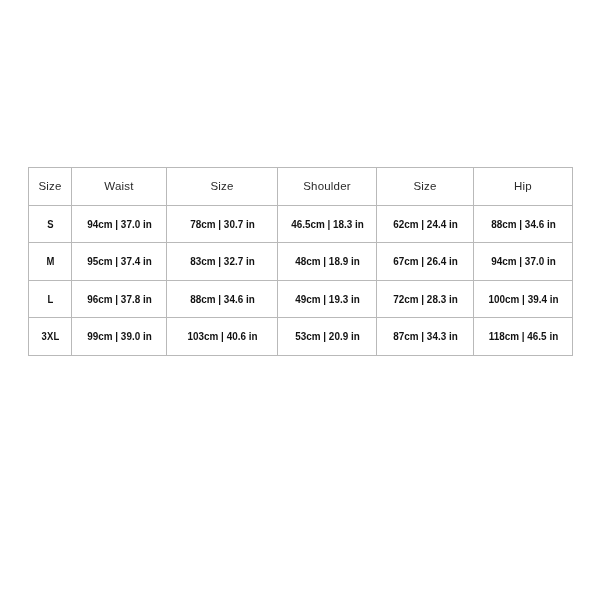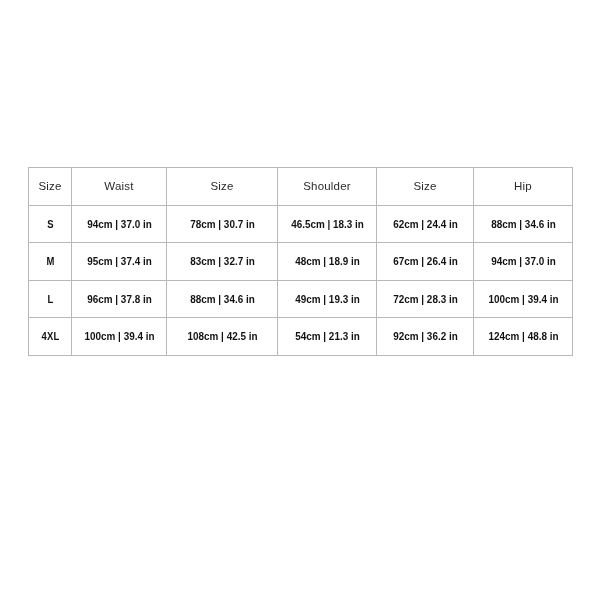--- a/index.html
+++ b/index.html
@@ -163,34 +163,34 @@
           </td>
         <td>
             <span class="cell-inner">72cm | 28.3 in</span>
           </td>
         <td>
             <span class="cell-inner">100cm | 39.4 in</span>
           </td>
       </tr>
       <tr>
         <td class="size-cell">
-            <span class="cell-inner">4XL</span>
+            <span class="cell-inner">3XL</span>
           </td>
         <td>
-            <span class="cell-inner">100cm | 39.4 in</span>
+            <span class="cell-inner">99cm | 39.0 in</span>
           </td>
         <td>
-            <span class="cell-inner">108cm | 42.5 in</span>
+            <span class="cell-inner">103cm | 40.6 in</span>
           </td>
         <td>
-            <span class="cell-inner">54cm | 21.3 in</span>
+            <span class="cell-inner">53cm | 20.9 in</span>
           </td>
         <td>
-            <span class="cell-inner">92cm | 36.2 in</span>
+            <span class="cell-inner">87cm | 34.3 in</span>
           </td>
         <td>
-            <span class="cell-inner">124cm | 48.8 in</span>
+            <span class="cell-inner">118cm | 46.5 in</span>
           </td>
       </tr>
     </tbody>
   </table>
 
 </div>
 
 </body></html>

